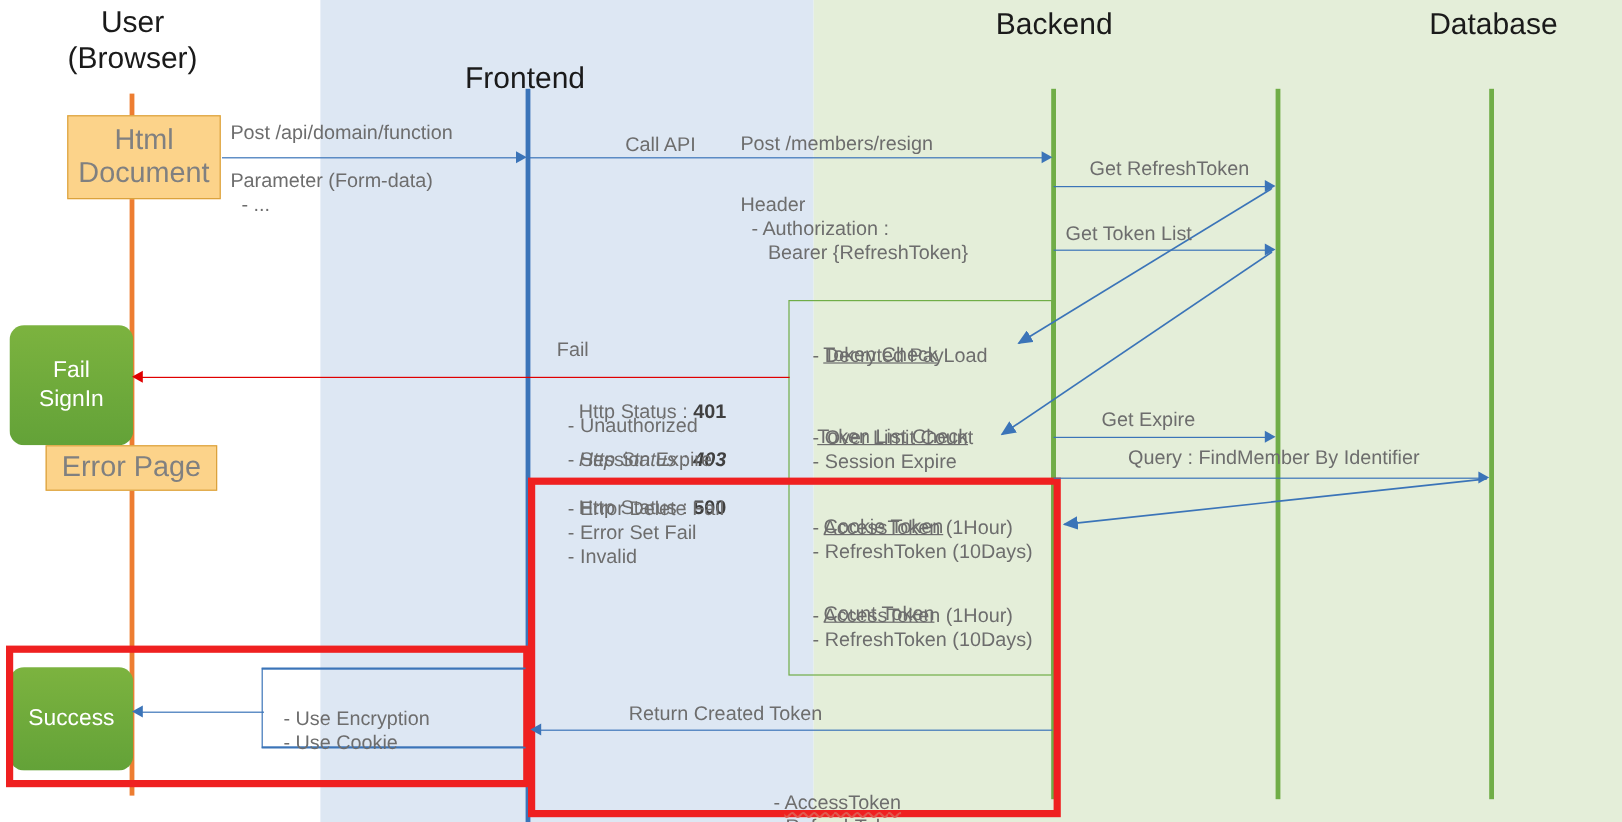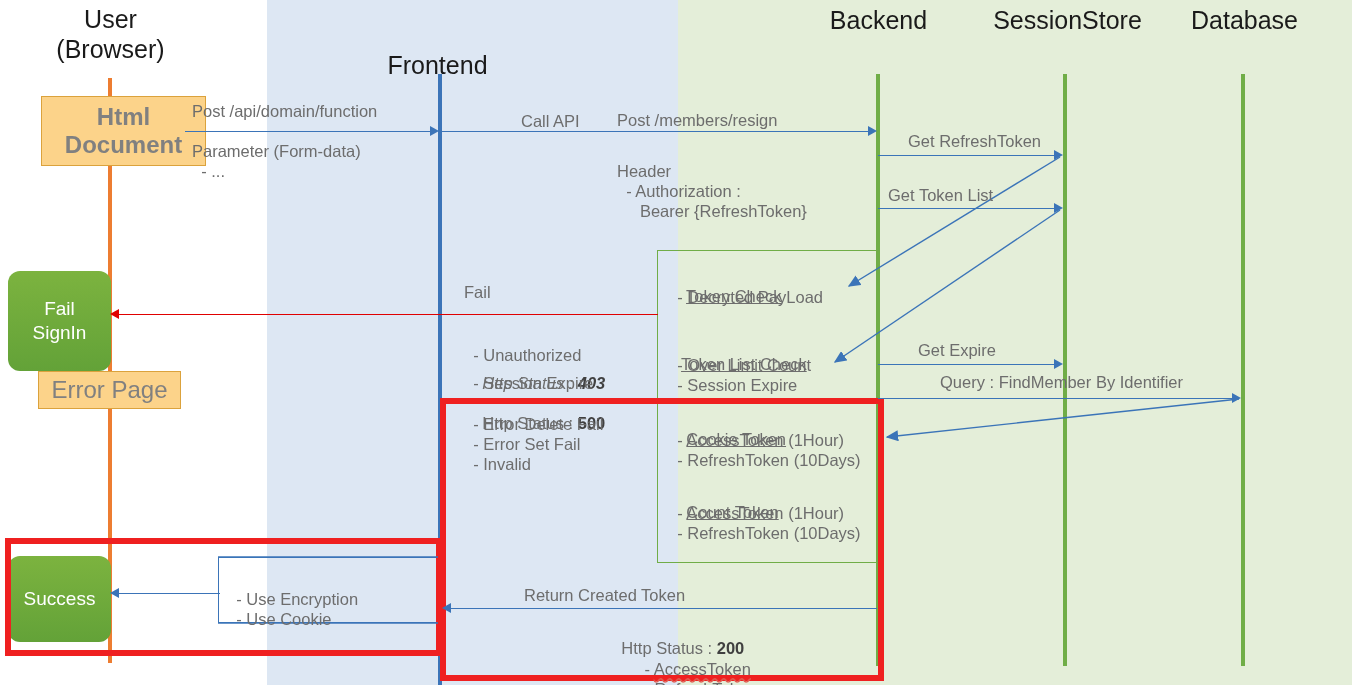--- a/index.html
+++ b/index.html
@@ -37,30 +37,29 @@
 
 <div id="stage">
 
   <div class="band band-blue" style="left:267px;width:411px;"></div>
   <div class="band band-green" style="left:678px;width:674px;"></div>
 
   <div class="actor" style="left:18px;top:4px;width:185px;">User
 (Browser)</div>
   <div class="actor" style="left:345px;top:18px;width:185px;margin-top:32px;">Frontend</div>
   <div class="actor" style="left:786px;top:5px;width:185px;text-align:center;">Backend</div>
-  <div class="actor" style="left:975px;top:5px;width:185px;">SessionStore</div>
   <div class="actor" style="left:1152px;top:5px;width:185px;">Database</div>
 
   <div class="lifeline ll-user" style="left:108px;top:78px;height:585px;"></div>
   <div class="lifeline ll-front" style="left:438px;top:74px;height:611px;"></div>
   <div class="lifeline ll-green" style="left:876px;top:74px;height:592px;"></div>
   <div class="lifeline ll-green" style="left:1063px;top:74px;height:592px;"></div>
   <div class="lifeline ll-green" style="left:1241px;top:74px;height:592px;"></div>
 
-  <div class="nodebox box-yellow" style="left:41px;top:96px;width:165px;height:70px;white-space:pre-line;font-weight:bold;">Html
+  <div class="nodebox box-yellow" style="left:56px;top:96px;width:128px;height:70px;white-space:pre-line;">Html
 Document</div>
 
   <div class="nodebox box-green" style="left:8px;top:271px;width:103px;height:100px;white-space:pre-line;">Fail
 SignIn</div>
 
   <div class="nodebox box-yellow" style="left:38px;top:371px;width:143px;height:38px;">Error Page</div>
 
   <div class="nodebox box-green" style="left:8px;top:556px;width:103px;height:86px;">Success</div>
 
   <div class="greenbox" style="left:657px;top:250px;width:220px;height:313px;"></div>
@@ -122,37 +121,37 @@
   <div class="lbl" style="left:617px;top:161px;">Header
   - Authorization :
      Bearer {RefreshToken}</div>
   <div class="lbl" style="left:908px;top:131px;">Get RefreshToken</div>
   <div class="lbl" style="left:888px;top:185px;">Get Token List</div>
   <div class="lbl" style="left:918px;top:340px;">Get Expire</div>
   <div class="lbl" style="left:940px;top:372px;">Query : FindMember By Identifier</div>
   <div class="lbl" style="left:464px;top:282px;">Fail</div>
   <div class="lbl" style="left:524px;top:585px;">Return Created Token</div>
 
+  <div class="lbl" style="left:464px;top:313px;">
+    <span>Http Status : </span><b>401</b>
+  </div>
   <div class="lbl" style="left:464px;top:345px;">  - Unauthorized</div>
 
   <div class="lbl" style="left:464px;top:353px;font-style:italic;">
     <span>Http Status : </span><b>403</b>
   </div>
   <div class="lbl" style="left:464px;top:373px;">  - Session Expire</div>
 
   <div class="lbl" style="left:464px;top:393px;">
     <span>Http Status : </span><b>500</b>
   </div>
   <div class="lbl" style="left:464px;top:414px;">  - Error Delete Fail
   - Error Set Fail
   - Invalid</div>
 
-  <div class="lbl" style="left:603px;top:618px;">
-    <span>Http Status : </span><b>200</b>
-  </div>
   <div class="lbl" style="left:617px;top:639px;">
     <span>  - </span><span class="sq">AccessToken</span>
   </div>
   <div class="lbl" style="left:617px;top:659px;">
     <span>  - </span><span class="sq">RefreshToken</span>
   </div>
 
   <div class="lbl" style="left:668px;top:266px;">
     <span class="u">Token Check</span>
   </div>

